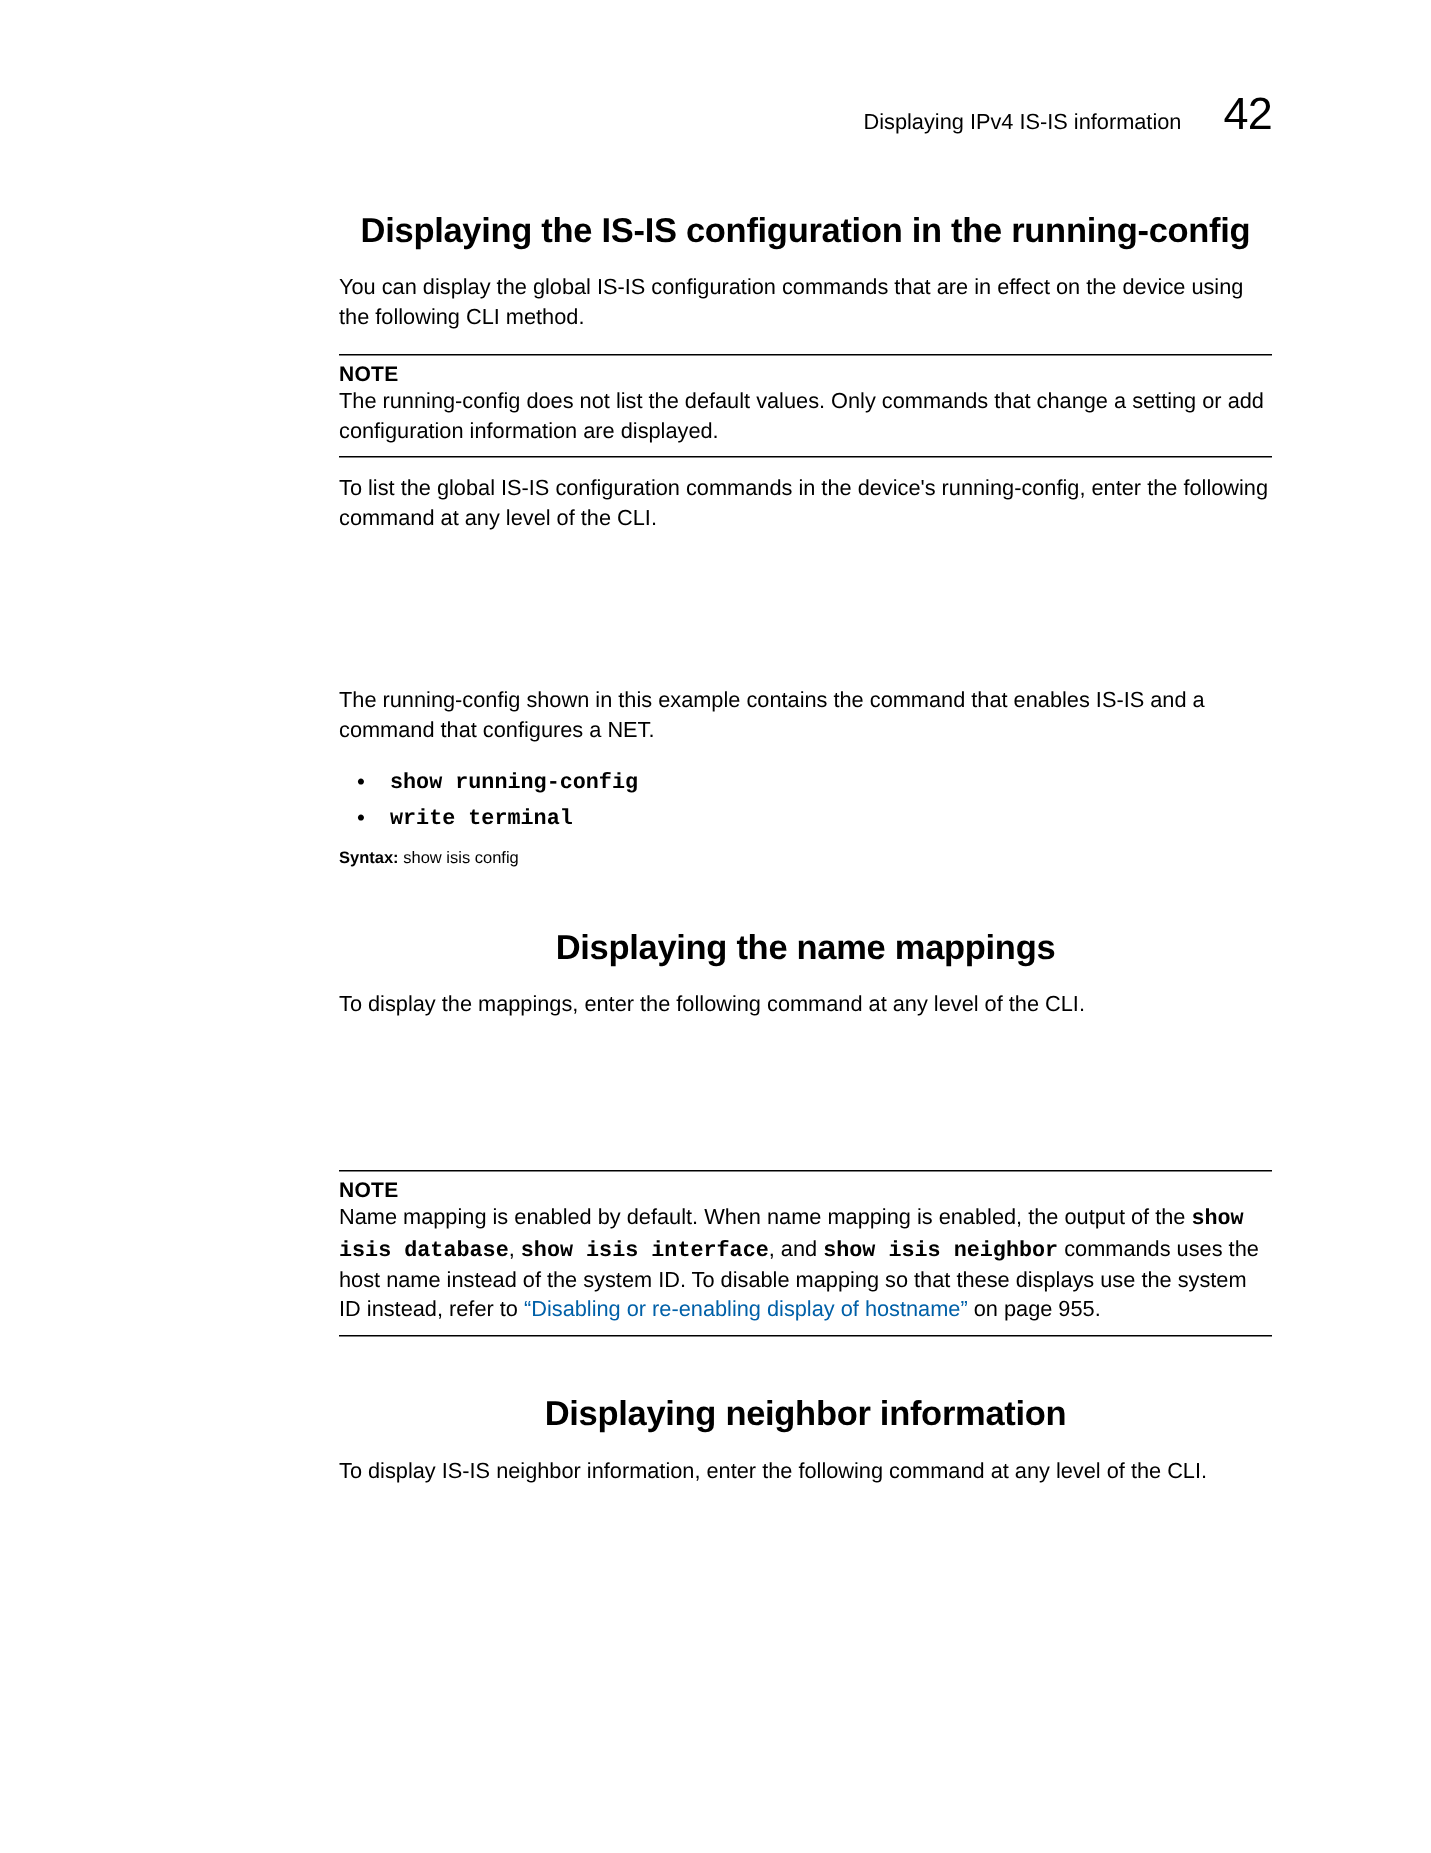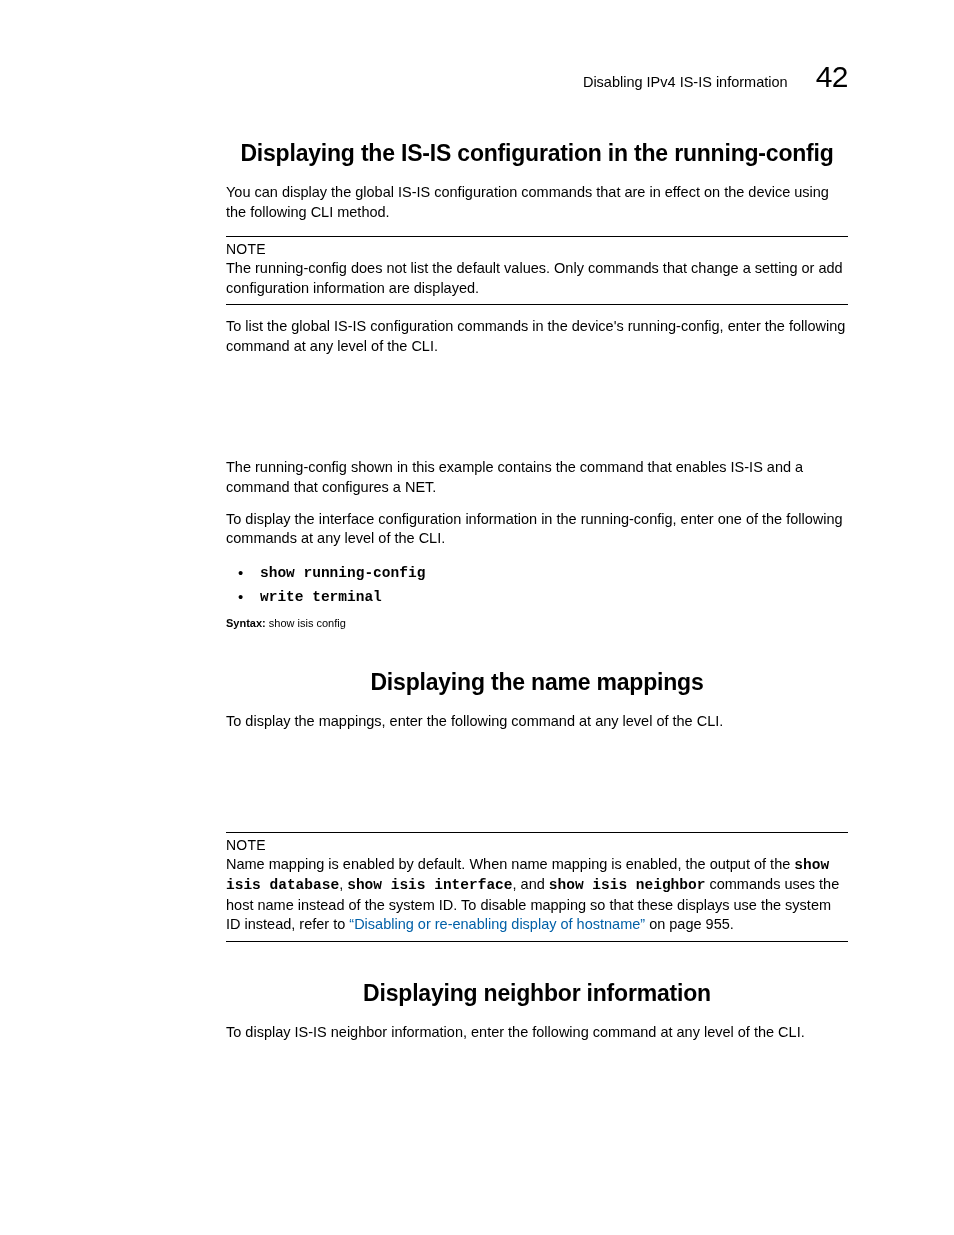--- a/index.html
+++ b/index.html
@@ -61,21 +61,21 @@
     margin-bottom: 4px;
   }
   .note-rule-bot {
     border-top: 1.5px solid #000;
     height: 0;
     margin-top: 6px;
   }
   .note-head {
     font-family: "Arial Narrow", Arial, Helvetica, sans-serif;
     font-stretch: condensed;
-    font-weight: 400;
+    font-weight: 700;
     font-size: 14px;
     margin: 0 0 2px 0;
     letter-spacing: 0.2px;
   }
   .note-body {
     font-size: 14.5px;
     line-height: 1.35;
     margin: 0;
   }
   ul.bullets {
@@ -113,40 +113,39 @@
   .gap-lg { height: 90px; }
   .gap-md { height: 74px; }
   .sec-gap { height: 26px; }
 </style>
 </head>
 <body>
 
 <div class="page">
 
   <div class="running-head">
-    <span class="rh-text">Disabling IPv4 IS-IS information</span>
+    <span class="rh-text">Displaying IPv4 IS-IS information</span>
     <span class="chap-num">42</span>
   </div>
 
   <h2 class="section">Displaying the IS-IS configuration in the running-config</h2>
   <p class="body">You can display the global IS-IS configuration commands that are in effect on the device using the following CLI method.</p>
 
   <div class="note-block">
     <div class="note-rule-top"></div>
     <p class="note-head">NOTE</p>
     <p class="note-body">The running-config does not list the default values.  Only commands that change a setting or add configuration information are displayed.</p>
     <div class="note-rule-bot"></div>
   </div>
 
   <p class="body">To list the global IS-IS configuration commands in the device's running-config, enter the following command at any level of the CLI.</p>
 
   <div class="gap-lg"></div>
 
   <p class="body">The running-config shown in this example contains the command that enables IS-IS and a command that configures a NET.</p>
-  <p class="body">To display the interface configuration information in the running-config, enter one of the following commands at any level of the CLI.</p>
 
   <ul class="bullets">
     <li><span class="b">show running-config</span></li>
     <li><span class="b">write terminal</span></li>
   </ul>
 
   <p class="syntax-line">
     <span class="syntax-label">Syntax:</span><span> show isis config</span>
   </p>
 

